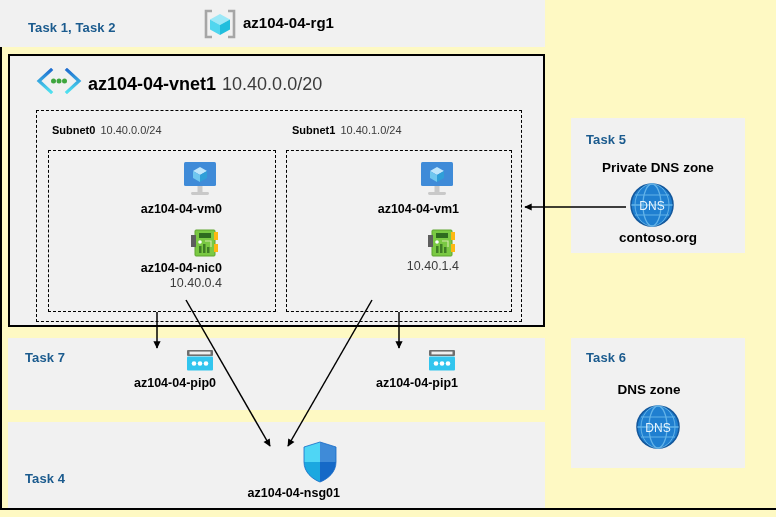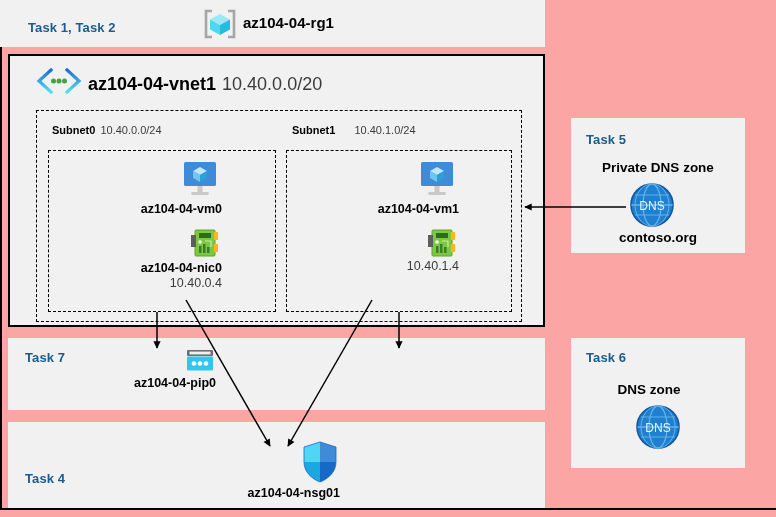--- a/index.html
+++ b/index.html
@@ -4,21 +4,21 @@
 <style>
   html, body {
     margin: 0;
     padding: 0;
     background: #ffffff;
   }
   #canvas {
     position: relative;
     width: 776px;
     height: 517px;
-    background: #fca5a5;
+    background: #fef9c3;
     font-family: "Liberation Sans", sans-serif;
     overflow: hidden;
   }
 
   
   .panel {
     position: absolute;
     background: #f1f1f1;
     box-sizing: border-box;
   }
@@ -173,21 +173,21 @@
   </div>
 
   <div id="vnet-title"><b>az104-04-vnet1</b><span class="cidr" style="margin-left:6px;">10.40.0.0/20</span></div>
 
   <div class="dashed" id="subnet-wrap"></div>
   <div class="dashed" id="subnet0-box"></div>
   <div class="dashed" id="subnet1-box"></div>
 
   <div class="subnet-title" id="subnet0-title"><b>Subnet0</b><span class="cidr" style="margin-left:5px;">10.40.0.0/24</span></div>
 
-  <div class="subnet-title" id="subnet1-title"><b>Subnet1</b><span class="cidr" style="margin-left:19px;">10.40.1.0/24</span></div>
+  <div class="subnet-title" id="subnet1-title"><b>Subnet1</b><span class="cidr" style="margin-left:5px;">10.40.1.0/24</span></div>
 
   <div class="node" style="left:102px; top:160px; width:120px;">
     <span class="icon-wrap">
       <svg width="44" height="40" viewBox="0 0 44 40">
         <rect x="6" y="2" width="32" height="24" rx="1.5" fill="#3f8bd8"></rect>
         <path d="M22 7 L29 11 L22 15 L15 11 Z" fill="#bfe6fb"></path>
         <path d="M15 11 L22 15 L22 22 L15 18 Z" fill="#6fc7ef"></path>
         <path d="M29 11 L22 15 L22 22 L29 18 Z" fill="#2f9fd8"></path>
         <rect x="19.5" y="26" width="5" height="6" fill="#c9c9c9"></rect>
         <rect x="13" y="32" width="18" height="3" rx="1.4" fill="#c9c9c9"></rect>
@@ -259,20 +259,33 @@
         <rect x="5.5" y="3.6" width="21" height="2.8" fill="#efefef"></rect>
         <rect x="3" y="8.5" width="26" height="14" rx="1" fill="#32c5ee"></rect>
         <circle cx="10" cy="15.5" r="2.3" fill="#ffffff"></circle>
         <circle cx="16" cy="15.5" r="2.3" fill="#ffffff"></circle>
         <circle cx="22" cy="15.5" r="2.3" fill="#ffffff"></circle>
       </svg>
     </span>
     <div class="nlabel">az104-04-pip0</div>
   </div>
 
+  <div class="node" style="left:338px; top:348px; width:120px;">
+    <span class="icon-wrap">
+      <svg width="32" height="26" viewBox="0 0 32 26">
+        <rect x="3" y="2" width="26" height="6" rx="1" fill="#6e6e6e"></rect>
+        <rect x="5.5" y="3.6" width="21" height="2.8" fill="#efefef"></rect>
+        <rect x="3" y="8.5" width="26" height="14" rx="1" fill="#32c5ee"></rect>
+        <circle cx="10" cy="15.5" r="2.3" fill="#ffffff"></circle>
+        <circle cx="16" cy="15.5" r="2.3" fill="#ffffff"></circle>
+        <circle cx="22" cy="15.5" r="2.3" fill="#ffffff"></circle>
+      </svg>
+    </span>
+    <div class="nlabel">az104-04-pip1</div>
+  </div>
 
   <div class="panel" id="task4-panel"></div>
   <div class="task-label" style="left:25px; top:443px;margin-top:28px;">Task 4</div>
 
   <div class="node" style="left:216px; top:440px; width:124px;">
     <span class="icon-wrap">
       <svg width="40" height="44" viewBox="0 0 40 44">
         <defs>
           <clipPath id="shieldClip">
             <path d="M20 2 L36 7 L36 22 C36 32 28 39 20 42 C12 39 4 32 4 22 L4 7 Z"></path>

